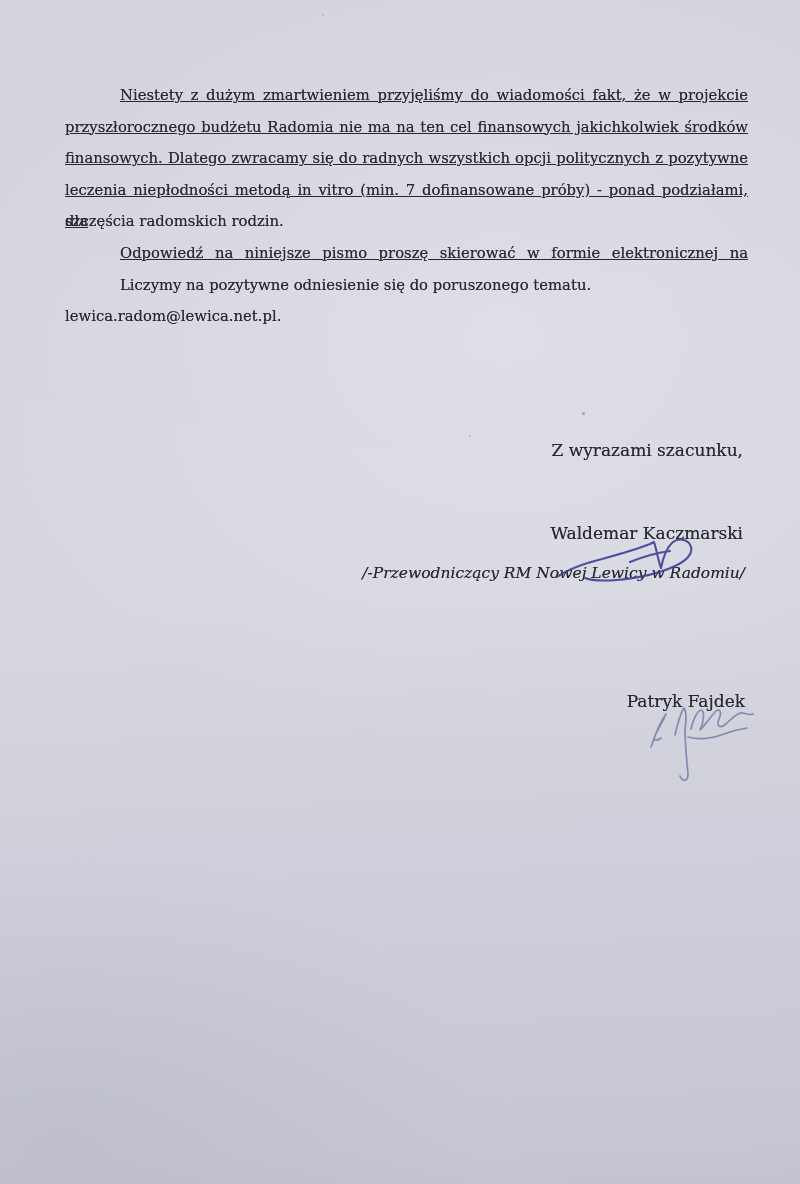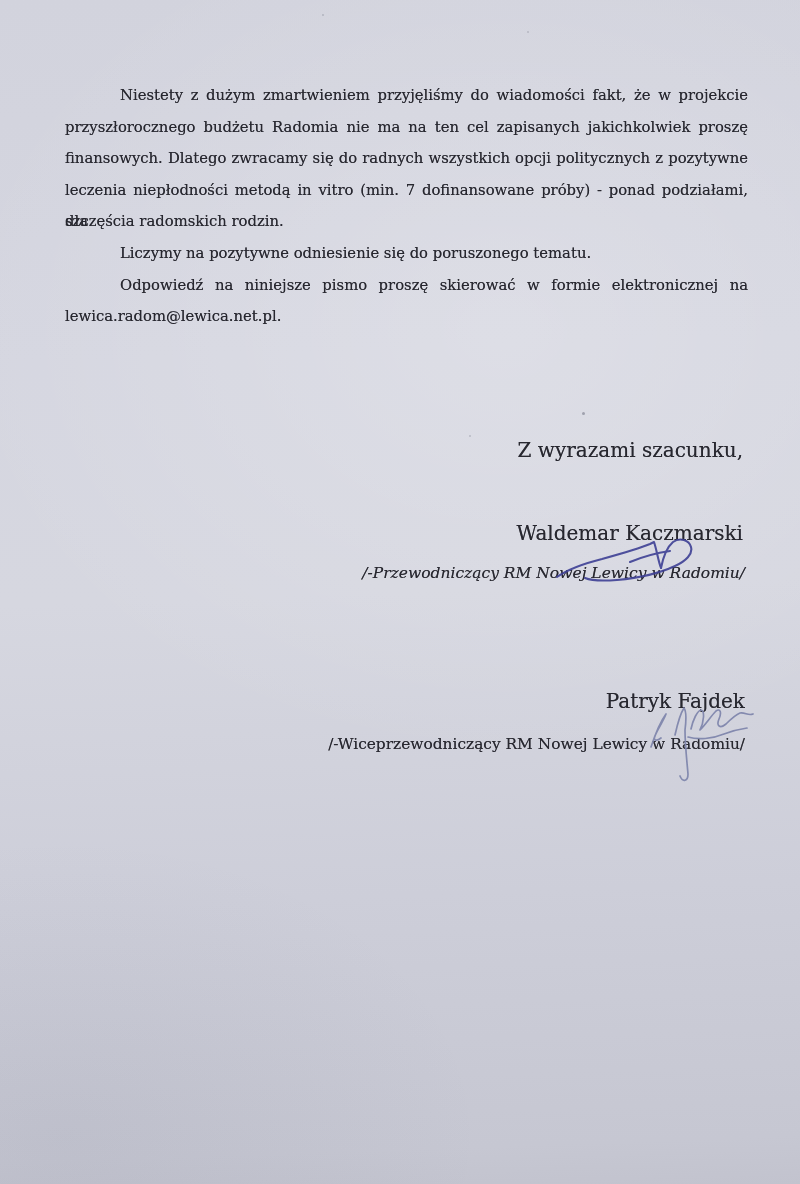--- a/index.html
+++ b/index.html
@@ -15,23 +15,23 @@
   .body-text{
     position:absolute;left:65px;top:79px;width:683px;
     color:#27272f;
   }
   .ln{
     font-size:14.8px;line-height:31.6px;height:31.6px;
     text-shadow:0 0 .5px rgba(39,39,47,.65);
     white-space:normal;overflow:visible;
   }
   .ind{text-indent:55px;}
-  .just{text-align:justify;text-align-last:justify;}
+  .just{text-align:justify;text-align-last:justify;text-decoration:underline;}
   .sig{
-    position:absolute;color:#27272f;font-size:20px;line-height:20px;
+    position:absolute;color:#27272f;font-size:17px;line-height:20px;
     text-shadow:0 0 .5px rgba(39,39,47,.6);white-space:nowrap;
   }
   .closing{top:440px;right:57px;}
   .name1{top:523px;right:57px;}
   .title1{top:563px;right:55px;font-style:italic;font-size:15.5px;}
   .name2{top:691px;right:55px;}
   .title2{top:734px;right:55px;font-size:15.4px;}
   .overlay{position:absolute;left:0;top:0;width:800px;height:1184px;pointer-events:none;}
   .speck{position:absolute;border-radius:50%;background:rgba(62,64,82,.5);}
   .s1{left:322px;top:14px;width:2px;height:2px;opacity:.45;}
@@ -39,36 +39,35 @@
   .s3{left:582px;top:412px;width:3px;height:3px;opacity:.75;}
   .s4{left:469px;top:435px;width:2px;height:2px;opacity:.45;}
 </style>
 </head>
 <body>
 
 <div class="page">
 
   <div class="body-text">
     <div class="ln ind just">Niestety z dużym zmartwieniem przyjęliśmy do wiadomości fakt, że w projekcie</div>
-    <div class="ln just">przyszłorocznego budżetu Radomia nie ma na ten cel zapisanych jakichkolwiek proszę</div>
+    <div class="ln just">przyszłorocznego budżetu Radomia nie ma na ten cel finansowych jakichkolwiek środków</div>
     <div class="ln just">finansowych. Dlatego zwracamy się do radnych wszystkich opcji politycznych z pozytywne</div>
     <div class="ln just">leczenia niepłodności metodą in vitro (min. 7 dofinansowane próby) - ponad podziałami, dla</div>
     <div class="ln">szczęścia radomskich rodzin.</div>
+    <div class="ln ind just">Odpowiedź na niniejsze pismo proszę skierować w formie elektronicznej na</div>
     <div class="ln ind">Liczymy na pozytywne odniesienie się do poruszonego tematu.</div>
-    <div class="ln ind just">Odpowiedź na niniejsze pismo proszę skierować w formie elektronicznej na</div>
     <div class="ln">lewica.radom@lewica.net.pl.</div>
   </div>
 
   <div class="sig closing">Z wyrazami szacunku,</div>
 
   <div class="sig name1">Waldemar Kaczmarski</div>
   <div class="sig title1">/-Przewodniczący RM Nowej Lewicy w Radomiu/</div>
 
   <div class="sig name2">Patryk Fajdek</div>
-  <div class="sig title2">/-Wiceprzewodniczący RM Nowej Lewicy w Radomiu/</div>
 
   <svg class="overlay" viewBox="0 0 800 1184">
 
     <g fill="none" stroke-linecap="round" stroke-linejoin="round" stroke-width="2.1" opacity="0.9" stroke="#3e4095">
       <path d="M 557 577 C 567 570, 586 563, 602 559 C 620 554, 638 549, 650 544 L 654 542 C 657 551, 658 560, 661 568"></path>
       <path d="M 661 568 C 663 558, 666 548, 673 542 C 680 537, 689 540, 691 547 C 693 554, 686 561, 675 566 C 660 573, 638 578, 617 580 C 604 581, 592 581, 585 578"></path>
       <path d="M 630 562 C 642 557, 656 553, 670 551"></path>
     </g>
 
     <g fill="none" stroke-linecap="round" stroke-linejoin="round" stroke-width="1.7" opacity="0.95" stroke="#8087ad">

